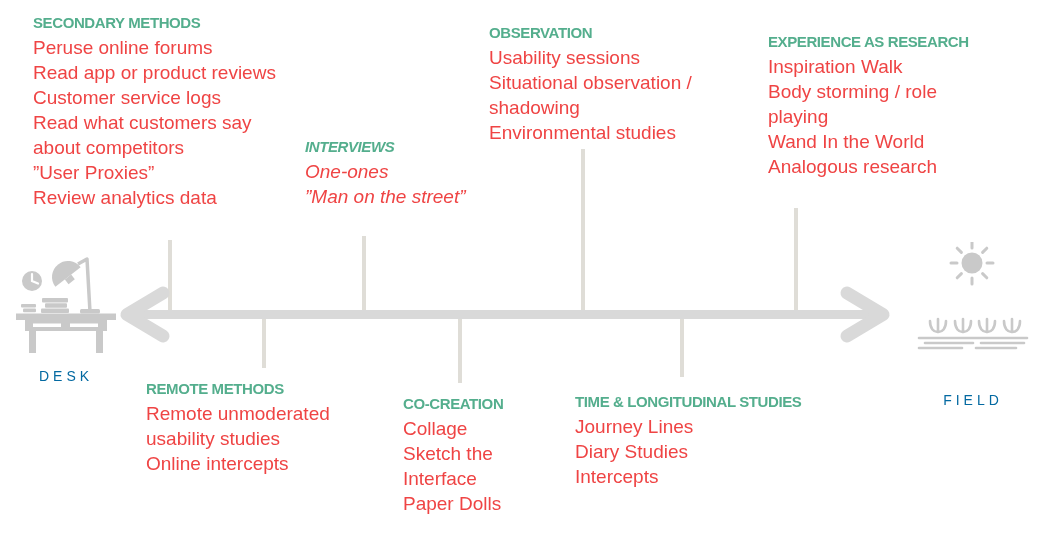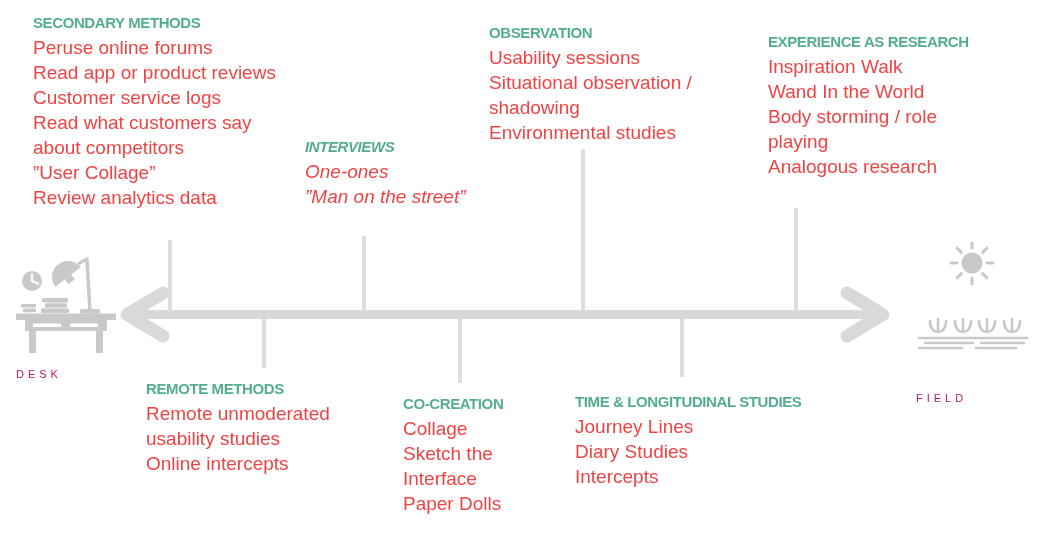--- a/index.html
+++ b/index.html
@@ -20,24 +20,24 @@
     white-space:nowrap;
     color:#54ae8d;
   }
   .group .item{
     font-size:19px;
     line-height:25px;
     color:#ef4444;
   }
   .endpoint-label{
     position:absolute;z-index:2;
-    text-align:left;
-    font-size:11px;
+    text-align:center;
+    font-size:14px;
     letter-spacing:4px;
-    color:#be185d;
+    color:#0369a1;
   }
   .icon-wrap{position:absolute;z-index:1;}
 </style>
 </head>
 <body>
 
 <div class="canvas">
 
   <svg class="overlay" width="1045" height="548" viewBox="0 0 1045 548">
 
@@ -130,21 +130,21 @@
   </div>
   <div class="endpoint-label" style="left:916px;top:368px;width:114px;margin-top:24px;">FIELD</div>
 
   <div class="group" style="left:33px;top:14px;width:262px;">
     <h3>SECONDARY METHODS</h3>
     <div class="items">
         <div class="item">Peruse online forums</div>
         <div class="item">Read app or product reviews</div>
         <div class="item">Customer service logs</div>
         <div class="item">Read what customers say about competitors</div>
-        <div class="item">”User Collage”</div>
+        <div class="item">”User Proxies”</div>
         <div class="item">Review analytics data</div>
       </div>
   </div>
 
   <div class="group" style="left:305px;top:138px;width:210px;font-style:italic;">
     <h3>INTERVIEWS</h3>
     <div class="items">
         <div class="item">One-ones</div>
         <div class="item">”Man on the street”</div>
       </div>
@@ -156,22 +156,22 @@
         <div class="item">Usability sessions</div>
         <div class="item">Situational observation / shadowing</div>
         <div class="item">Environmental studies</div>
       </div>
   </div>
 
   <div class="group" style="left:768px;top:33px;width:207px;">
     <h3>EXPERIENCE AS RESEARCH</h3>
     <div class="items">
         <div class="item">Inspiration Walk</div>
+        <div class="item">Body storming / role playing</div>
         <div class="item">Wand In the World</div>
-        <div class="item">Body storming / role playing</div>
         <div class="item">Analogous research</div>
       </div>
   </div>
 
   <div class="group" style="left:146px;top:380px;width:228px;">
     <h3>REMOTE METHODS</h3>
     <div class="items">
         <div class="item">Remote unmoderated usability studies</div>
         <div class="item">Online intercepts</div>
       </div>

